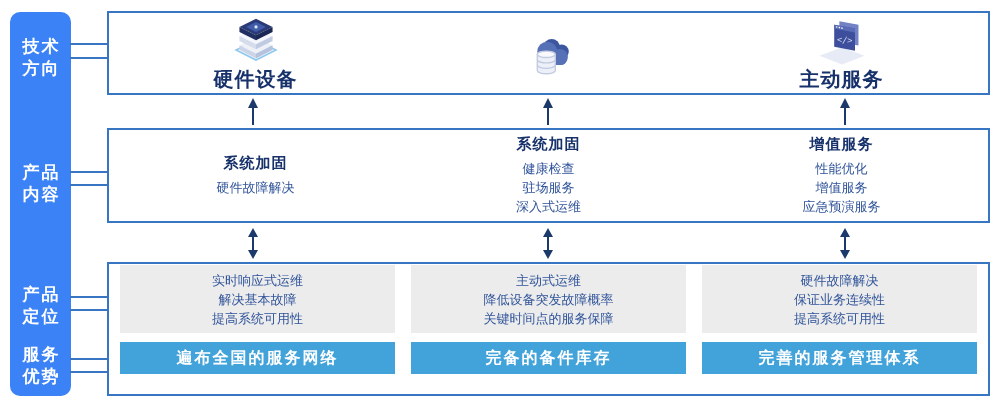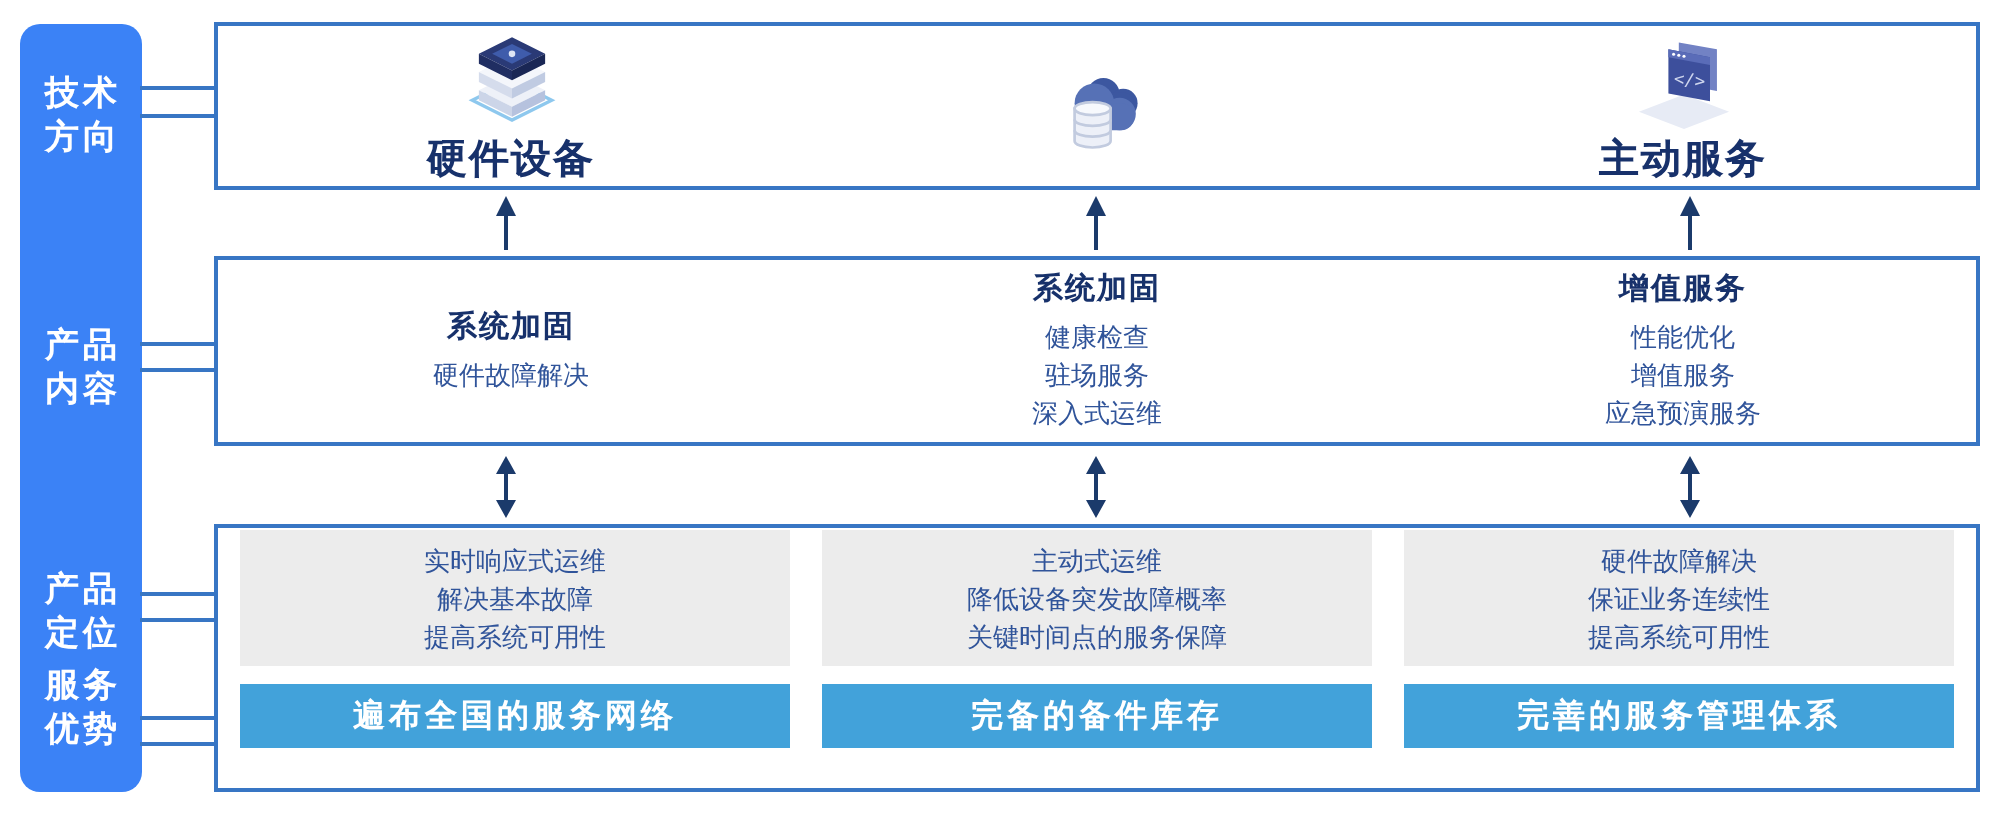--- a/index.html
+++ b/index.html
@@ -8,21 +8,21 @@
 
   
   .sidebar { position:absolute; left:10px; top:12px; width:61px; height:384px;
              background:#3b82f6; border-radius:10px; }
   .side-label { position:absolute; width:100%; text-align:center; color:#ffffff;
                 font-weight:bold; font-size:17px; line-height:22px; letter-spacing:2px;
                 text-indent:2px; }
   .side-label.l1 { top:24px; }
   .side-label.l2 { top:150px; }
   .side-label.l3 { top:272px; }
-  .side-label.l4 { top:320px; }
+  .side-label.l4 { top:332px; }
 
   
   .connector { position:absolute; left:70px; width:38px; height:2px; background:#3876c4; }
 
   
   .box { position:absolute; left:107px; width:883px; border:2px solid #3876c4;
          background:#ffffff; }
   .box.tech  { top:11px;  height:84px;  display:flex; }
   .box.prod  { top:128px; height:95px;  display:flex; }
   .box.pos   { top:262px; height:134px; display:flex; gap:16px; padding:1px 11px 12px; }

